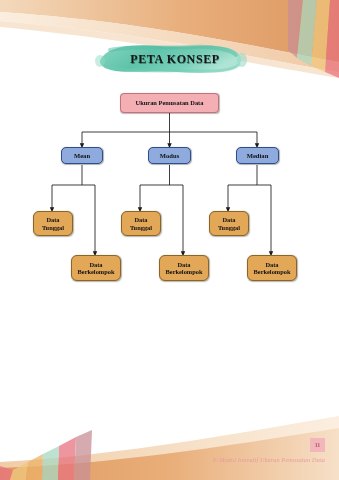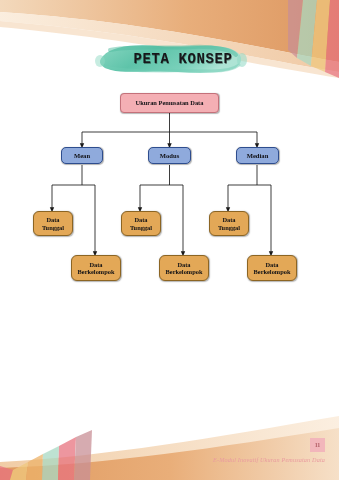--- a/index.html
+++ b/index.html
@@ -17,24 +17,24 @@
   
   .deco{position:absolute;pointer-events:none;}
   #deco-top{left:0;top:0;width:339px;height:95px;}
   #deco-bottom{left:0;bottom:0;width:339px;height:70px;}
   
   #title-wrap{
     position:absolute;left:92px;top:40px;width:158px;height:38px;
   }
   #title-brush{position:absolute;left:0;top:0;width:158px;height:38px;}
   #title-text{
-    position:absolute;left:12px;top:0;width:158px;height:38px;
+    position:absolute;left:4px;top:0;width:158px;height:38px;
     display:flex;align-items:center;justify-content:center;
-    font-family:Liberation Mono, monospace;
-    font-weight:bold;font-size:14px;letter-spacing:0.6px;
+    font-family:Liberation Serif, serif;
+    font-weight:bold;font-size:12px;letter-spacing:0.6px;
     color:#17171a;
     text-shadow:0.5px 0.5px 0 rgba(0,0,0,.35);
   }
   
   #chart{position:absolute;left:0;top:86px;width:339px;height:215px;}
   #wires{position:absolute;left:0;top:0;width:339px;height:215px;}
   .node{
     position:absolute;
     box-sizing:border-box;
     display:flex;align-items:center;justify-content:center;

